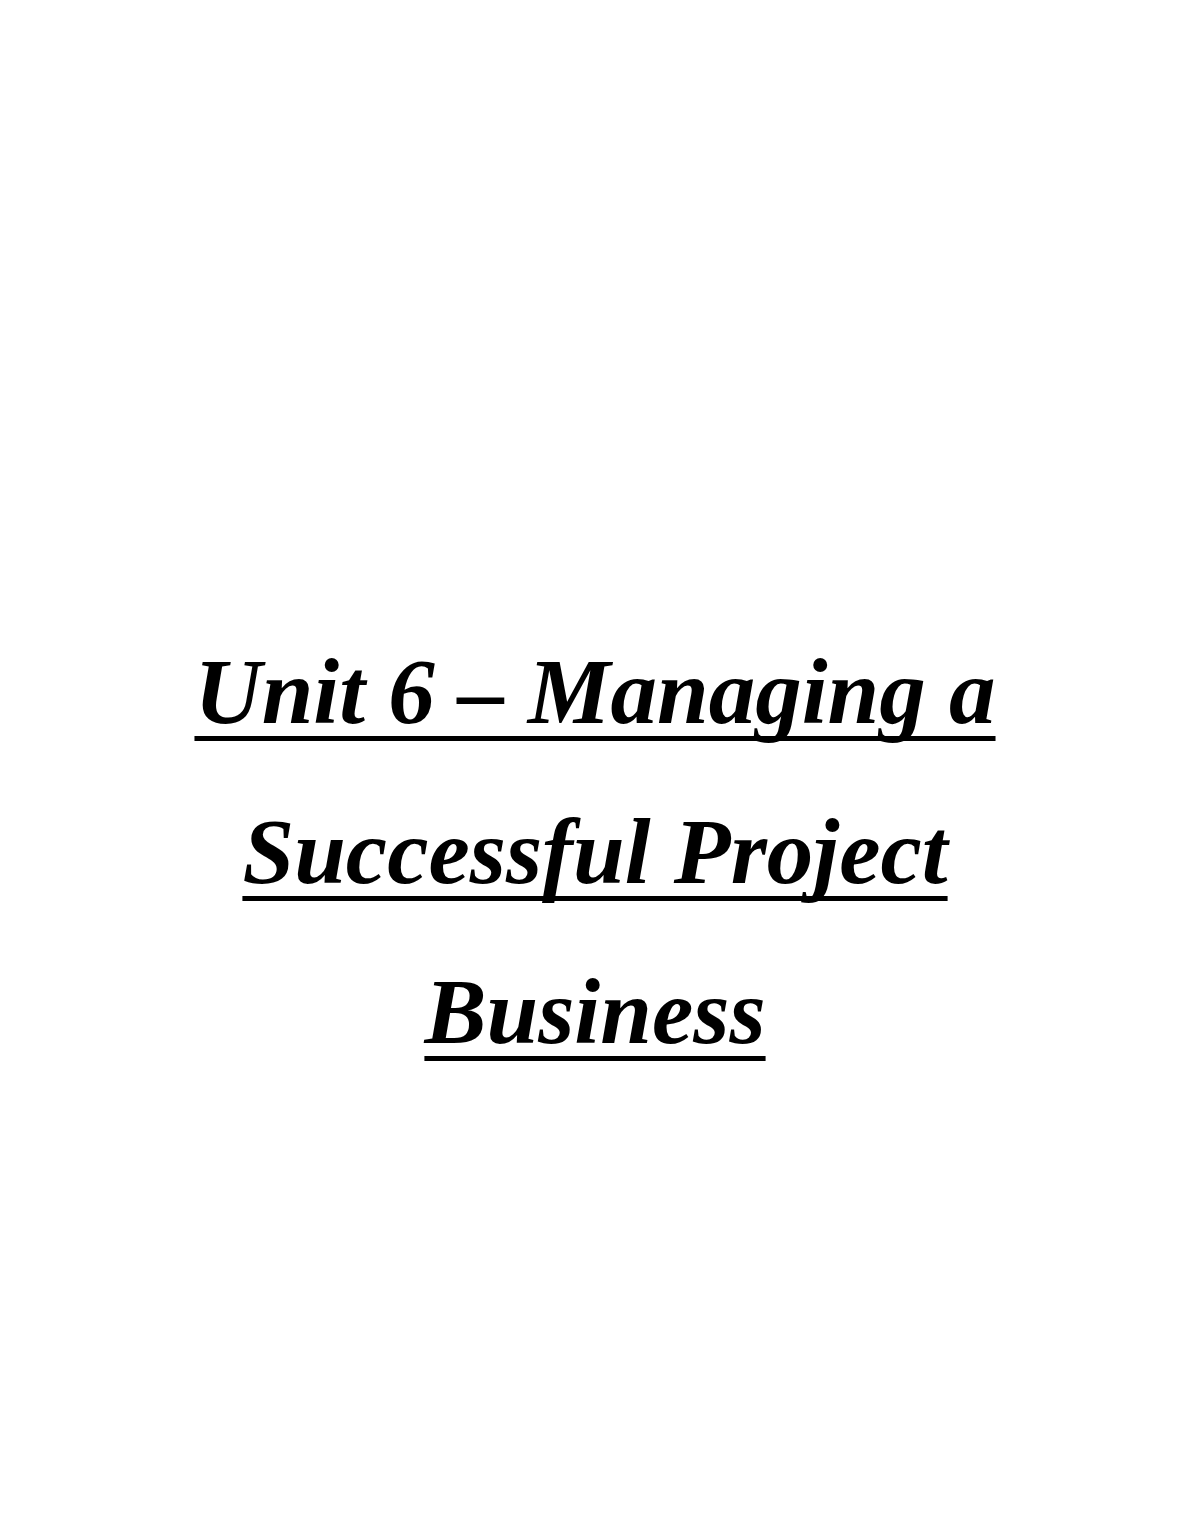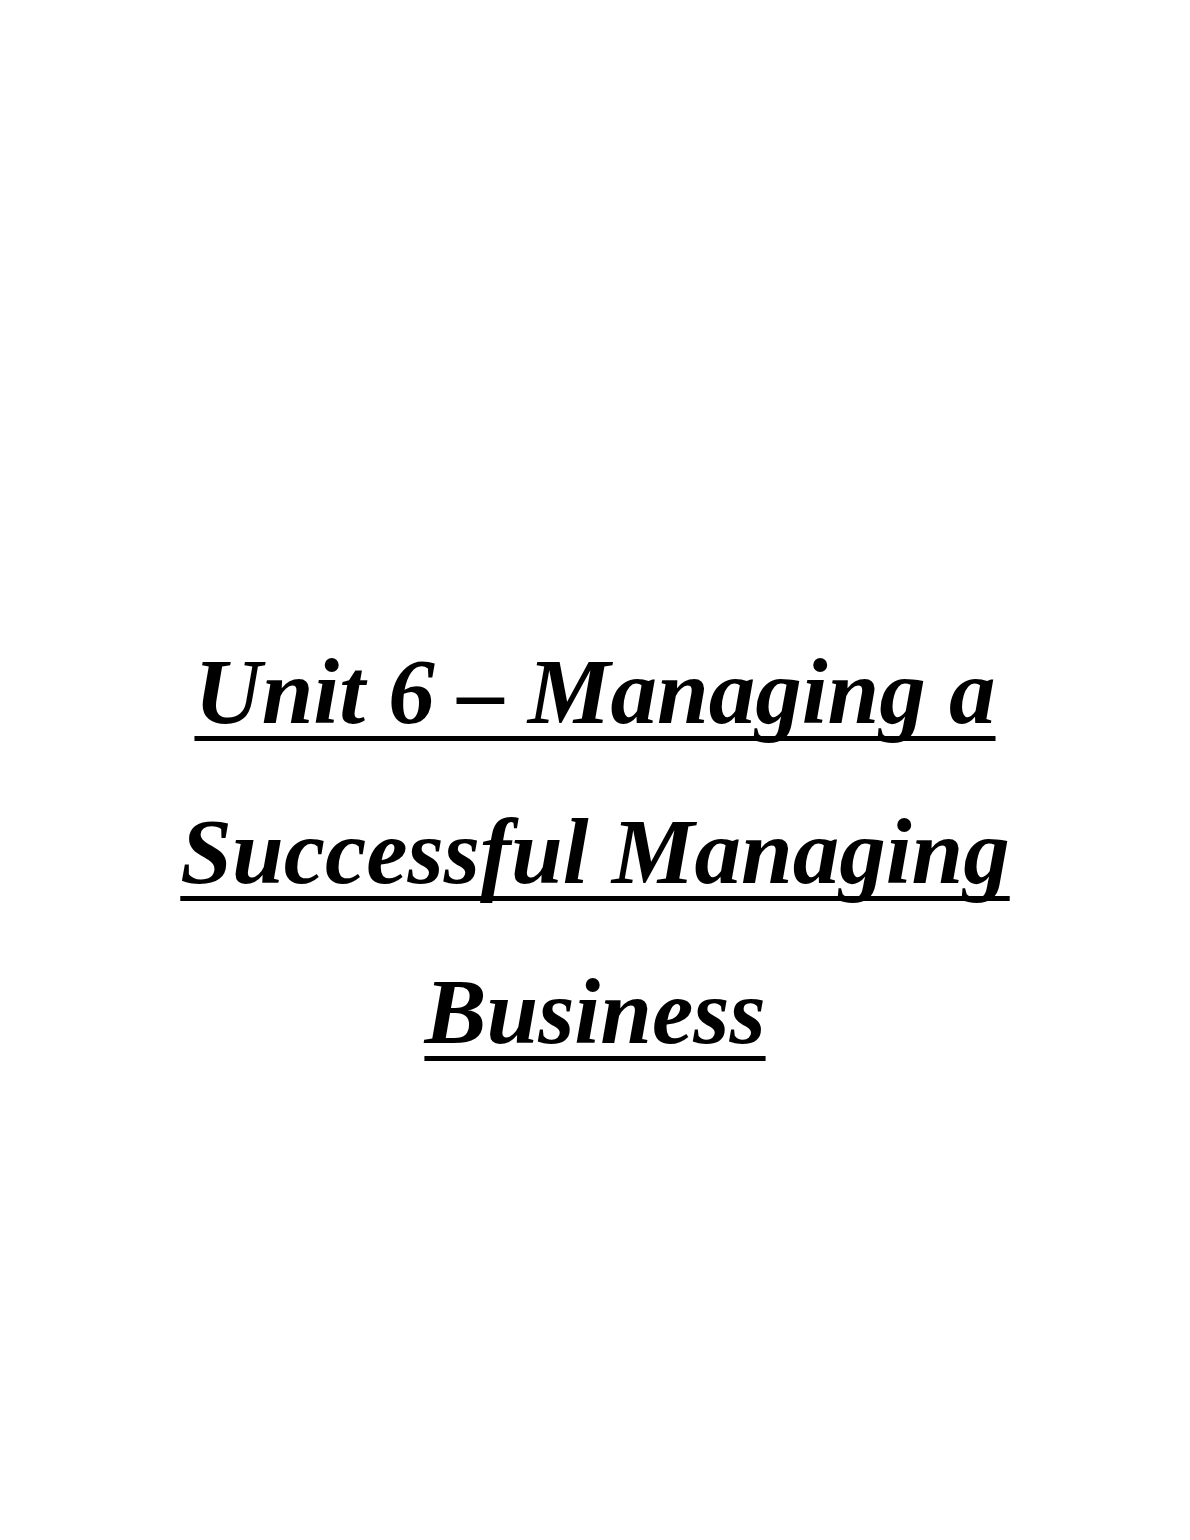--- a/index.html
+++ b/index.html
@@ -49,19 +49,19 @@
 </style>
 </head>
 <body>
 
 <div class="page">
 
   <div class="title-block">
 
     <div class="title-line"><span class="u">Unit 6 – Managing a</span></div>
 
-    <div class="title-line"><span class="u">Successful Managing</span></div>
+    <div class="title-line"><span class="u">Successful Project</span></div>
 
     <div class="title-line"><span class="u">Business</span></div>
 
   </div>
 
 </div>
 
 </body></html>

